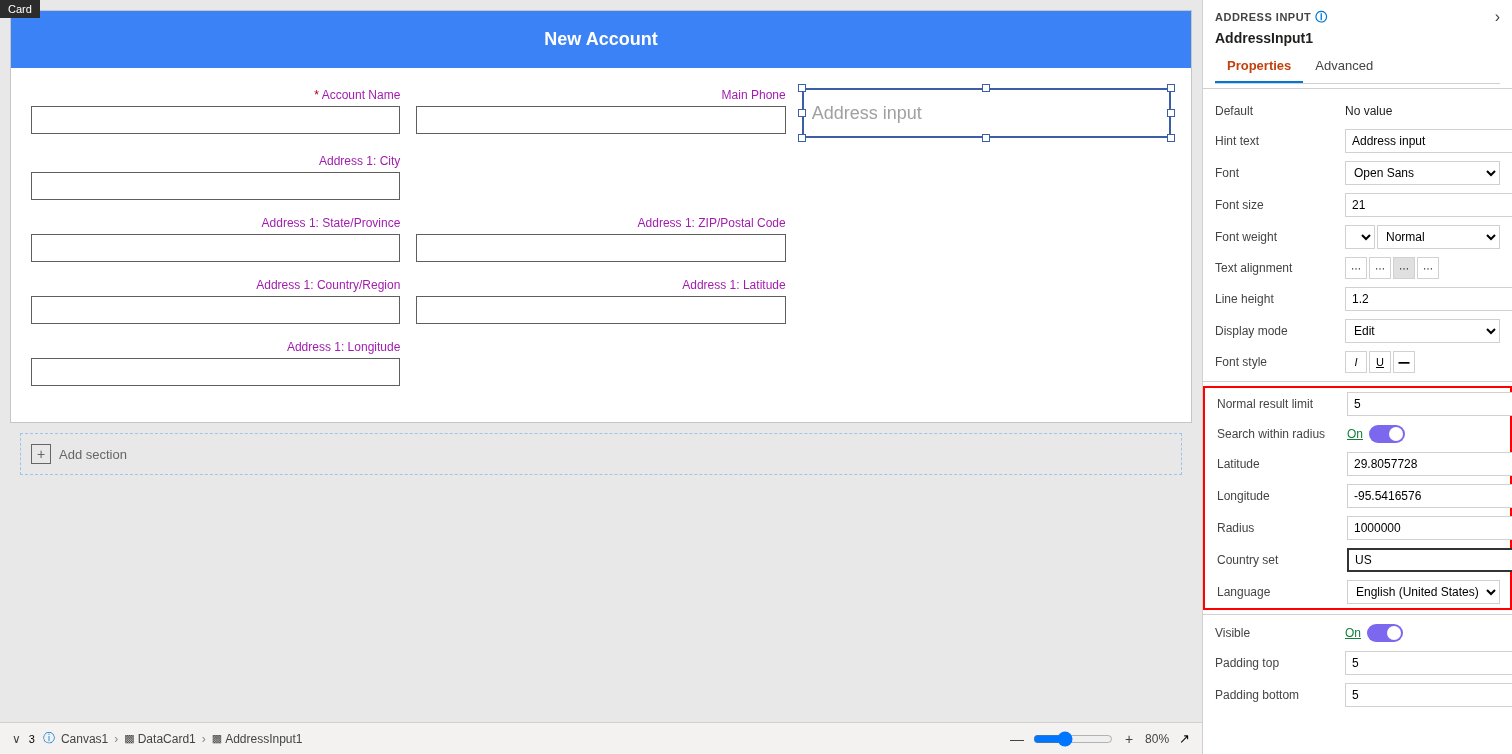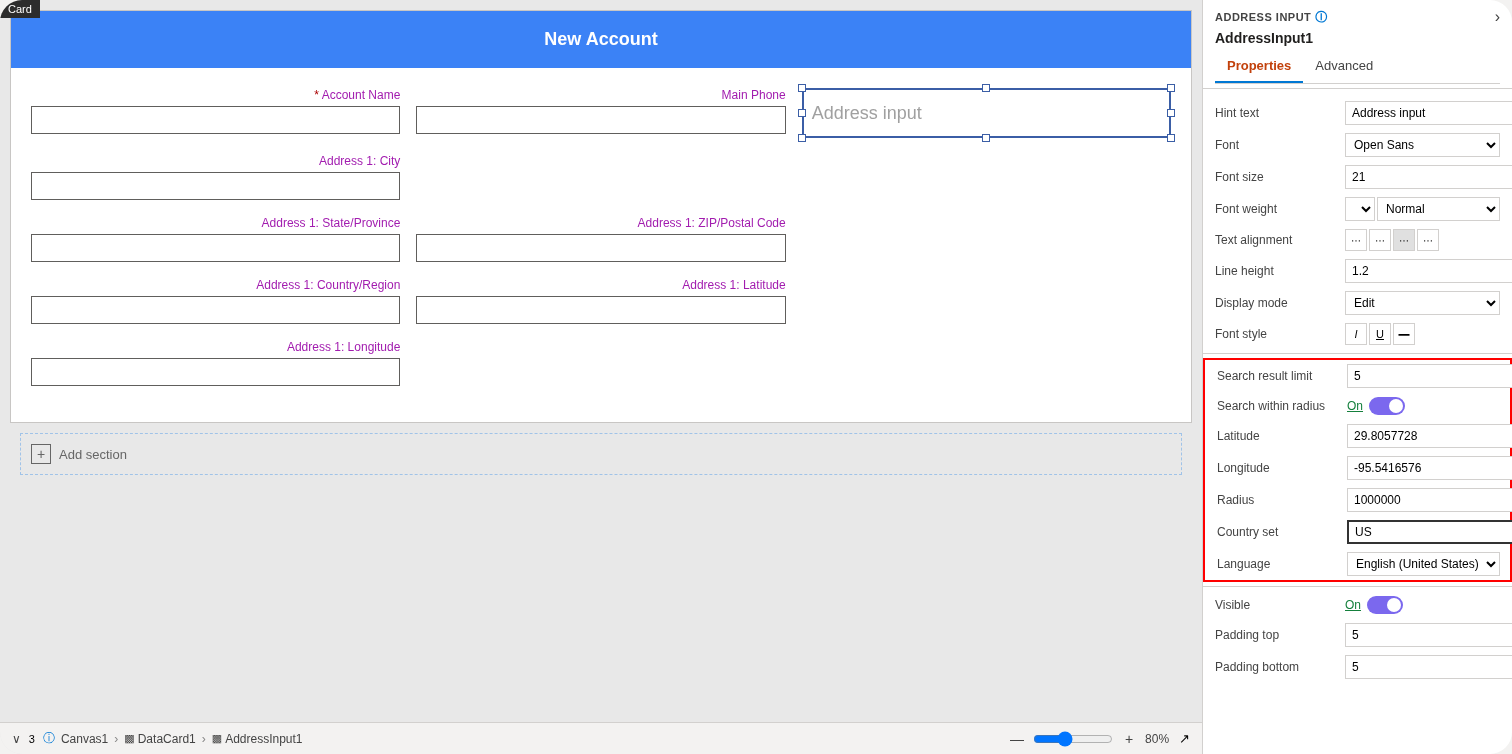--- a/index.html
+++ b/index.html
@@ -1,19 +1,19 @@
 <!DOCTYPE html>
 <html><head>
   <meta charset="utf-8">
   <style>
     * { box-sizing: border-box; margin: 0; padding: 0; }
     body { font-family: 'Segoe UI', Arial, sans-serif; font-size: 13px; background: #f3f2f1; display: flex; flex-direction: column; height: 754px; overflow: hidden; }
 
     
-    .main-area { display: flex; flex: 1; overflow: hidden; border-radius: 22px; }
+    .main-area { display: flex; flex: 1; overflow: hidden; }
 
     
     .canvas-area { flex: 1; background: #e8e8e8; display: flex; flex-direction: column; overflow: hidden; }
 
     
     .form-container { flex: 1; padding: 10px; overflow: auto; }
     .form-card { background: white; border: 1px solid #c8c6c4; }
     .form-header { background: #3b82f6; color: white; text-align: center; padding: 18px; font-size: 18px; font-weight: 600; }
     .form-body { padding: 20px; }
     .form-field { display: flex; flex-direction: column; gap: 4px; }
@@ -230,20 +230,24 @@
       </div>
       <div class="panel-instance-name">AddressInput1</div>
       <div class="panel-tabs">
         <div class="panel-tab active">Properties</div>
         <div class="panel-tab">Advanced</div>
       </div>
     </div>
 
     <div class="panel-body">
 
+      <div class="prop-row">
+        <span class="prop-label">Default</span>
+        <span class="prop-value">No value</span>
+      </div>
 
       <div class="prop-row">
         <span class="prop-label">Hint text</span>
         <input class="prop-input" type="text" value="Address input" style="">
       </div>
 
       <div class="prop-row">
         <span class="prop-label">Font</span>
         <select class="prop-select">
           <option>Open Sans</option>
@@ -294,21 +298,21 @@
           <button class="font-style-btn" style="text-decoration:underline;">U</button>
           <button class="font-style-btn" style="text-decoration:line-through;">—</button>
         </div>
       </div>
 
       <div class="prop-divider"></div>
 
       <div class="prop-section-highlight">
 
         <div class="prop-row">
-          <span class="prop-label">Search result limit</span>
+          <span class="prop-label">Normal result limit</span>
           <input class="prop-input" type="text" value="5" style="">
         </div>
 
         <div class="prop-row">
           <span class="prop-label">Search within radius</span>
           <div class="toggle-wrapper">
             <span class="toggle-label">On</span>
             <div class="toggle"></div>
           </div>
         </div>

